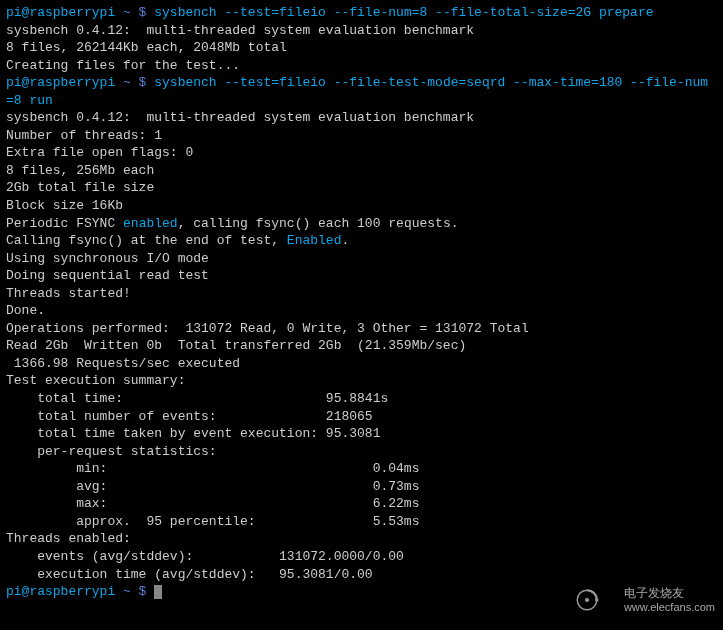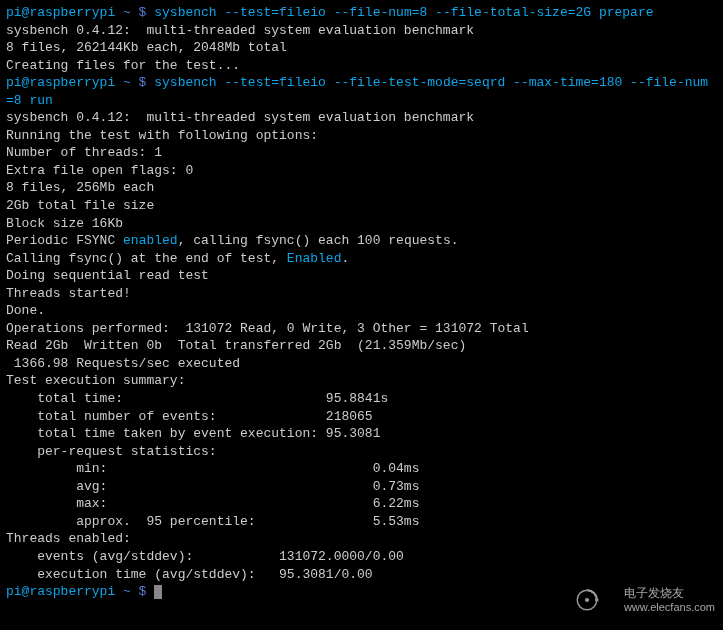--- a/index.html
+++ b/index.html
@@ -69,29 +69,29 @@
 <div>
   <div class="line"><span class="green">pi@raspberrypi</span><span class="blue"> ~ $ </span><span class="white">sysbench --test=fileio --file-num=8 --file-total-size=2G prepare</span></div>
   <div class="line">sysbench 0.4.12:  multi-threaded system evaluation benchmark</div>
   <div class="line"></div>
   <div class="line">8 files, 262144Kb each, 2048Mb total</div>
   <div class="line">Creating files for the test...</div>
   <div class="line"><span class="green">pi@raspberrypi</span><span class="blue"> ~ $ </span><span class="white">sysbench --test=fileio --file-test-mode=seqrd --max-time=180 --file-num</span></div>
   <div class="line white">=8 run</div>
   <div class="line">sysbench 0.4.12:  multi-threaded system evaluation benchmark</div>
   <div class="line"></div>
-  <div class="line">Running the test with following options:</div>
   <div class="line">Number of threads: 1</div>
   <div class="line"></div>
   <div class="line">Extra file open flags: 0</div>
   <div class="line">8 files, 256Mb each</div>
   <div class="line">2Gb total file size</div>
   <div class="line">Block size 16Kb</div>
   <div class="line"><span>Periodic FSYNC </span><span class="green">enabled</span><span>, calling fsync() each 100 requests.</span></div>
   <div class="line"><span>Calling fsync() at the end of test, </span><span class="green">Enabled</span><span>.</span></div>
+  <div class="line">Using synchronous I/O mode</div>
   <div class="line">Doing sequential read test</div>
   <div class="line">Threads started!</div>
   <div class="line">Done.</div>
   <div class="line"></div>
   <div class="line">Operations performed:  131072 Read, 0 Write, 3 Other = 131072 Total</div>
   <div class="line">Read 2Gb  Written 0b  Total transferred 2Gb  (21.359Mb/sec)</div>
   <div class="line"> 1366.98 Requests/sec executed</div>
   <div class="line"></div>
   <div class="line">Test execution summary:</div>
   <div class="line">    total time:                          95.8841s</div>

